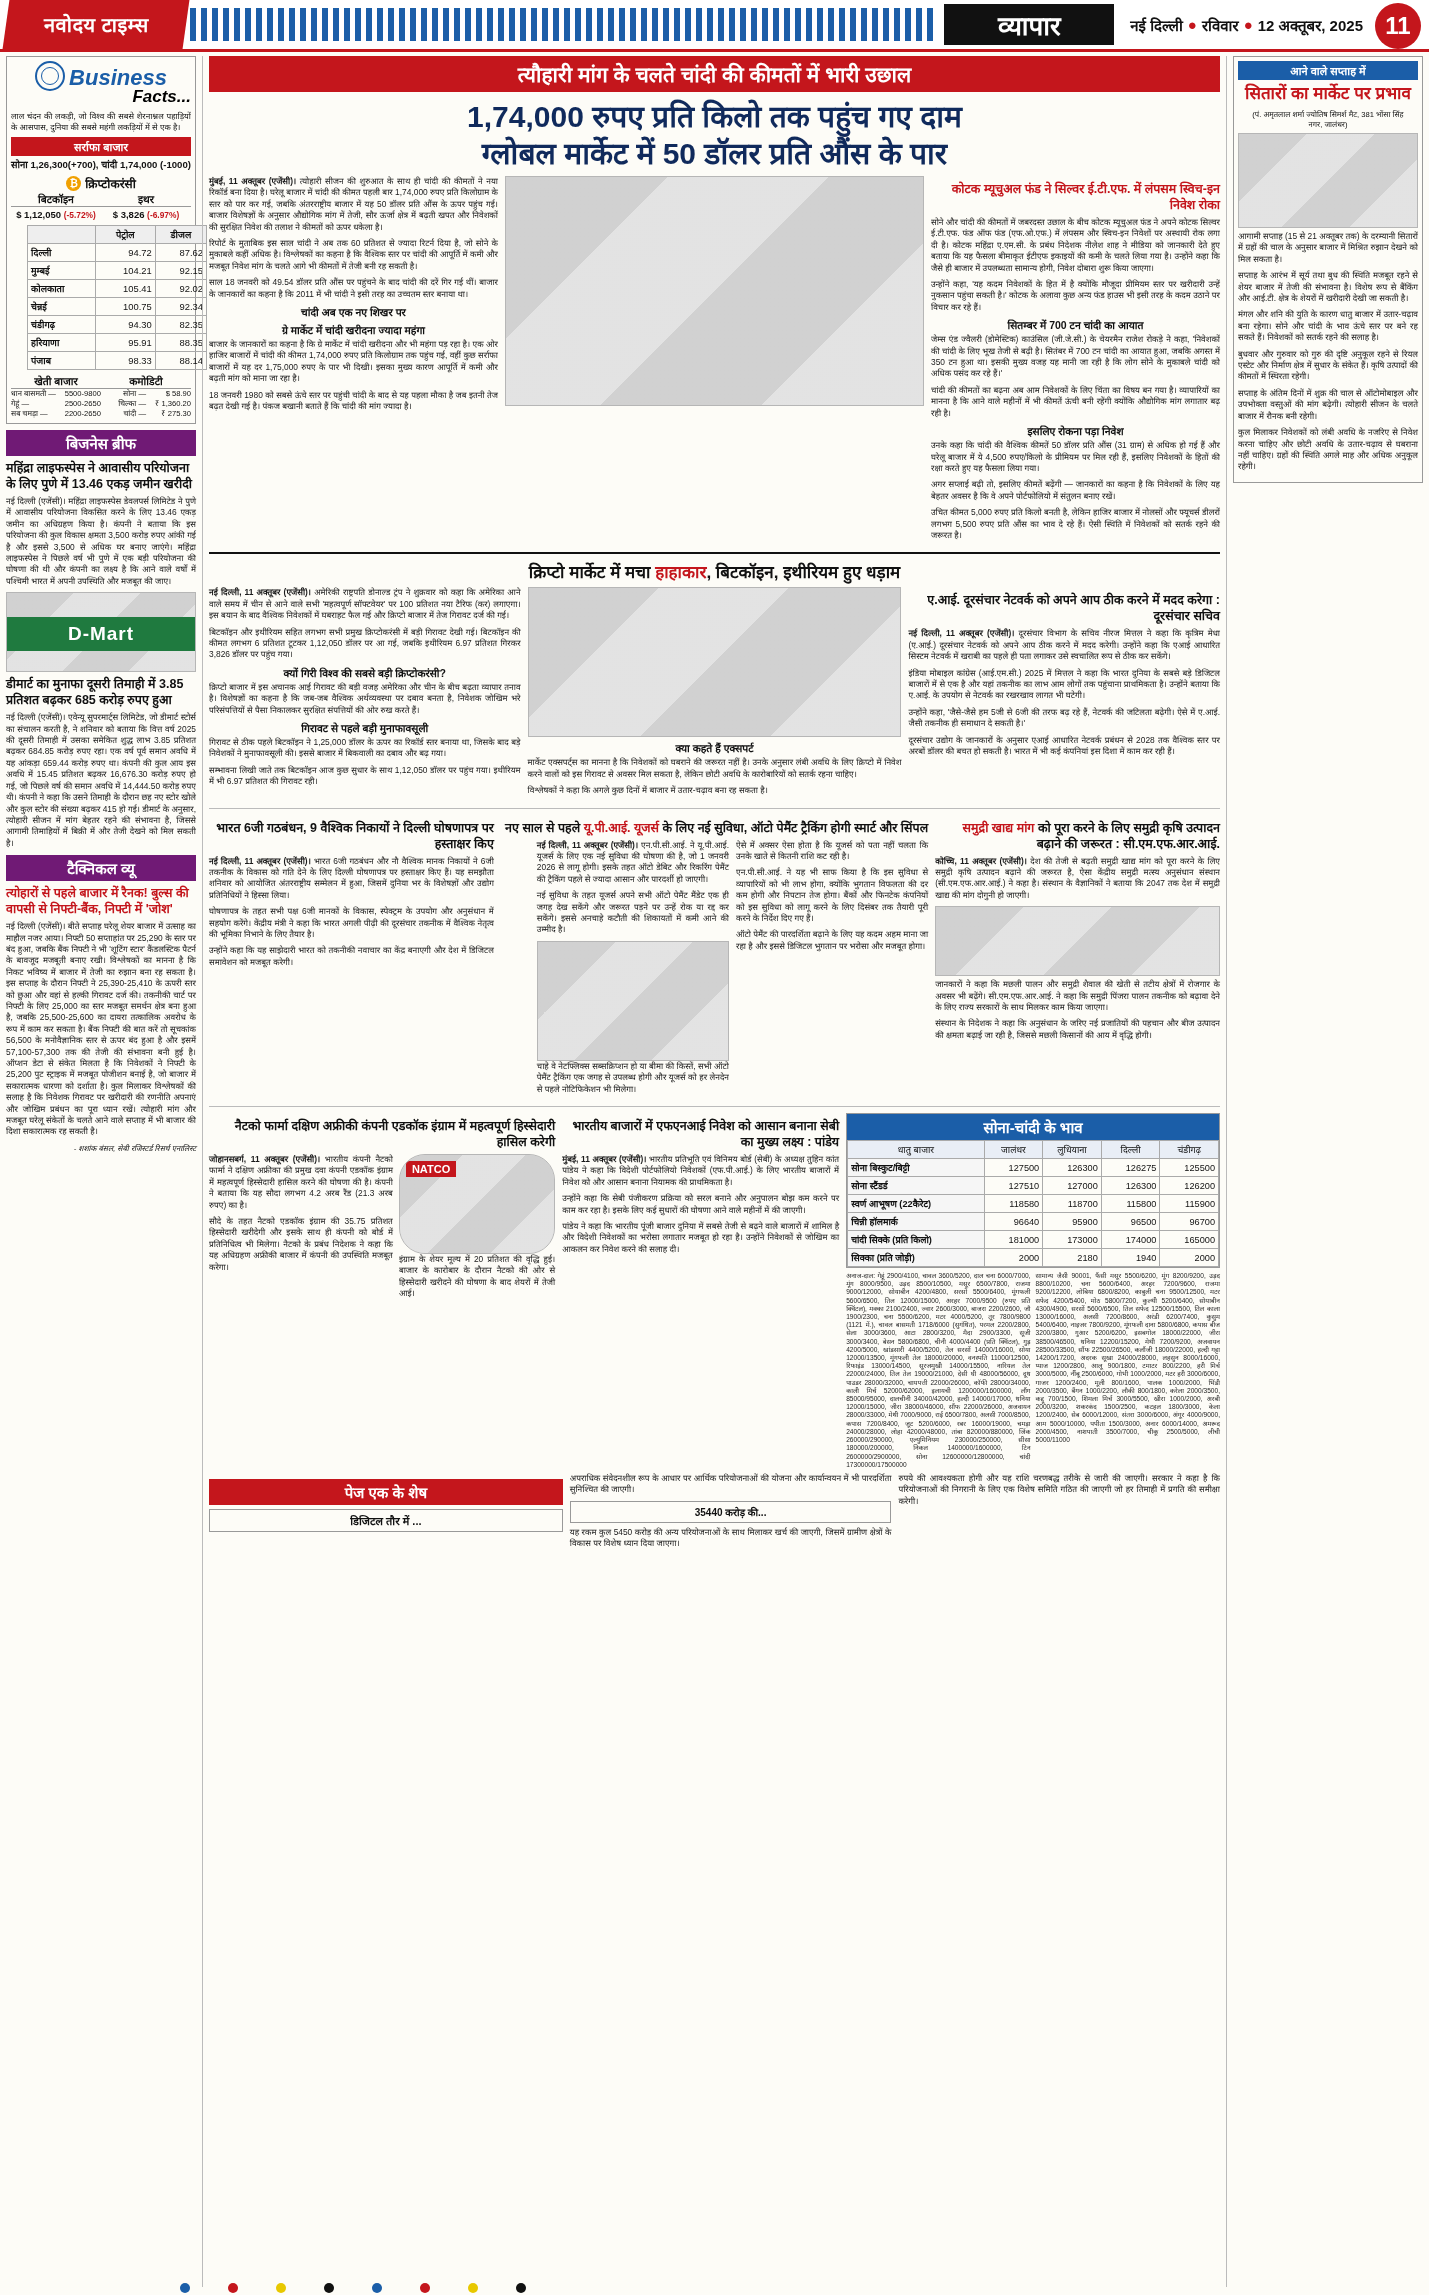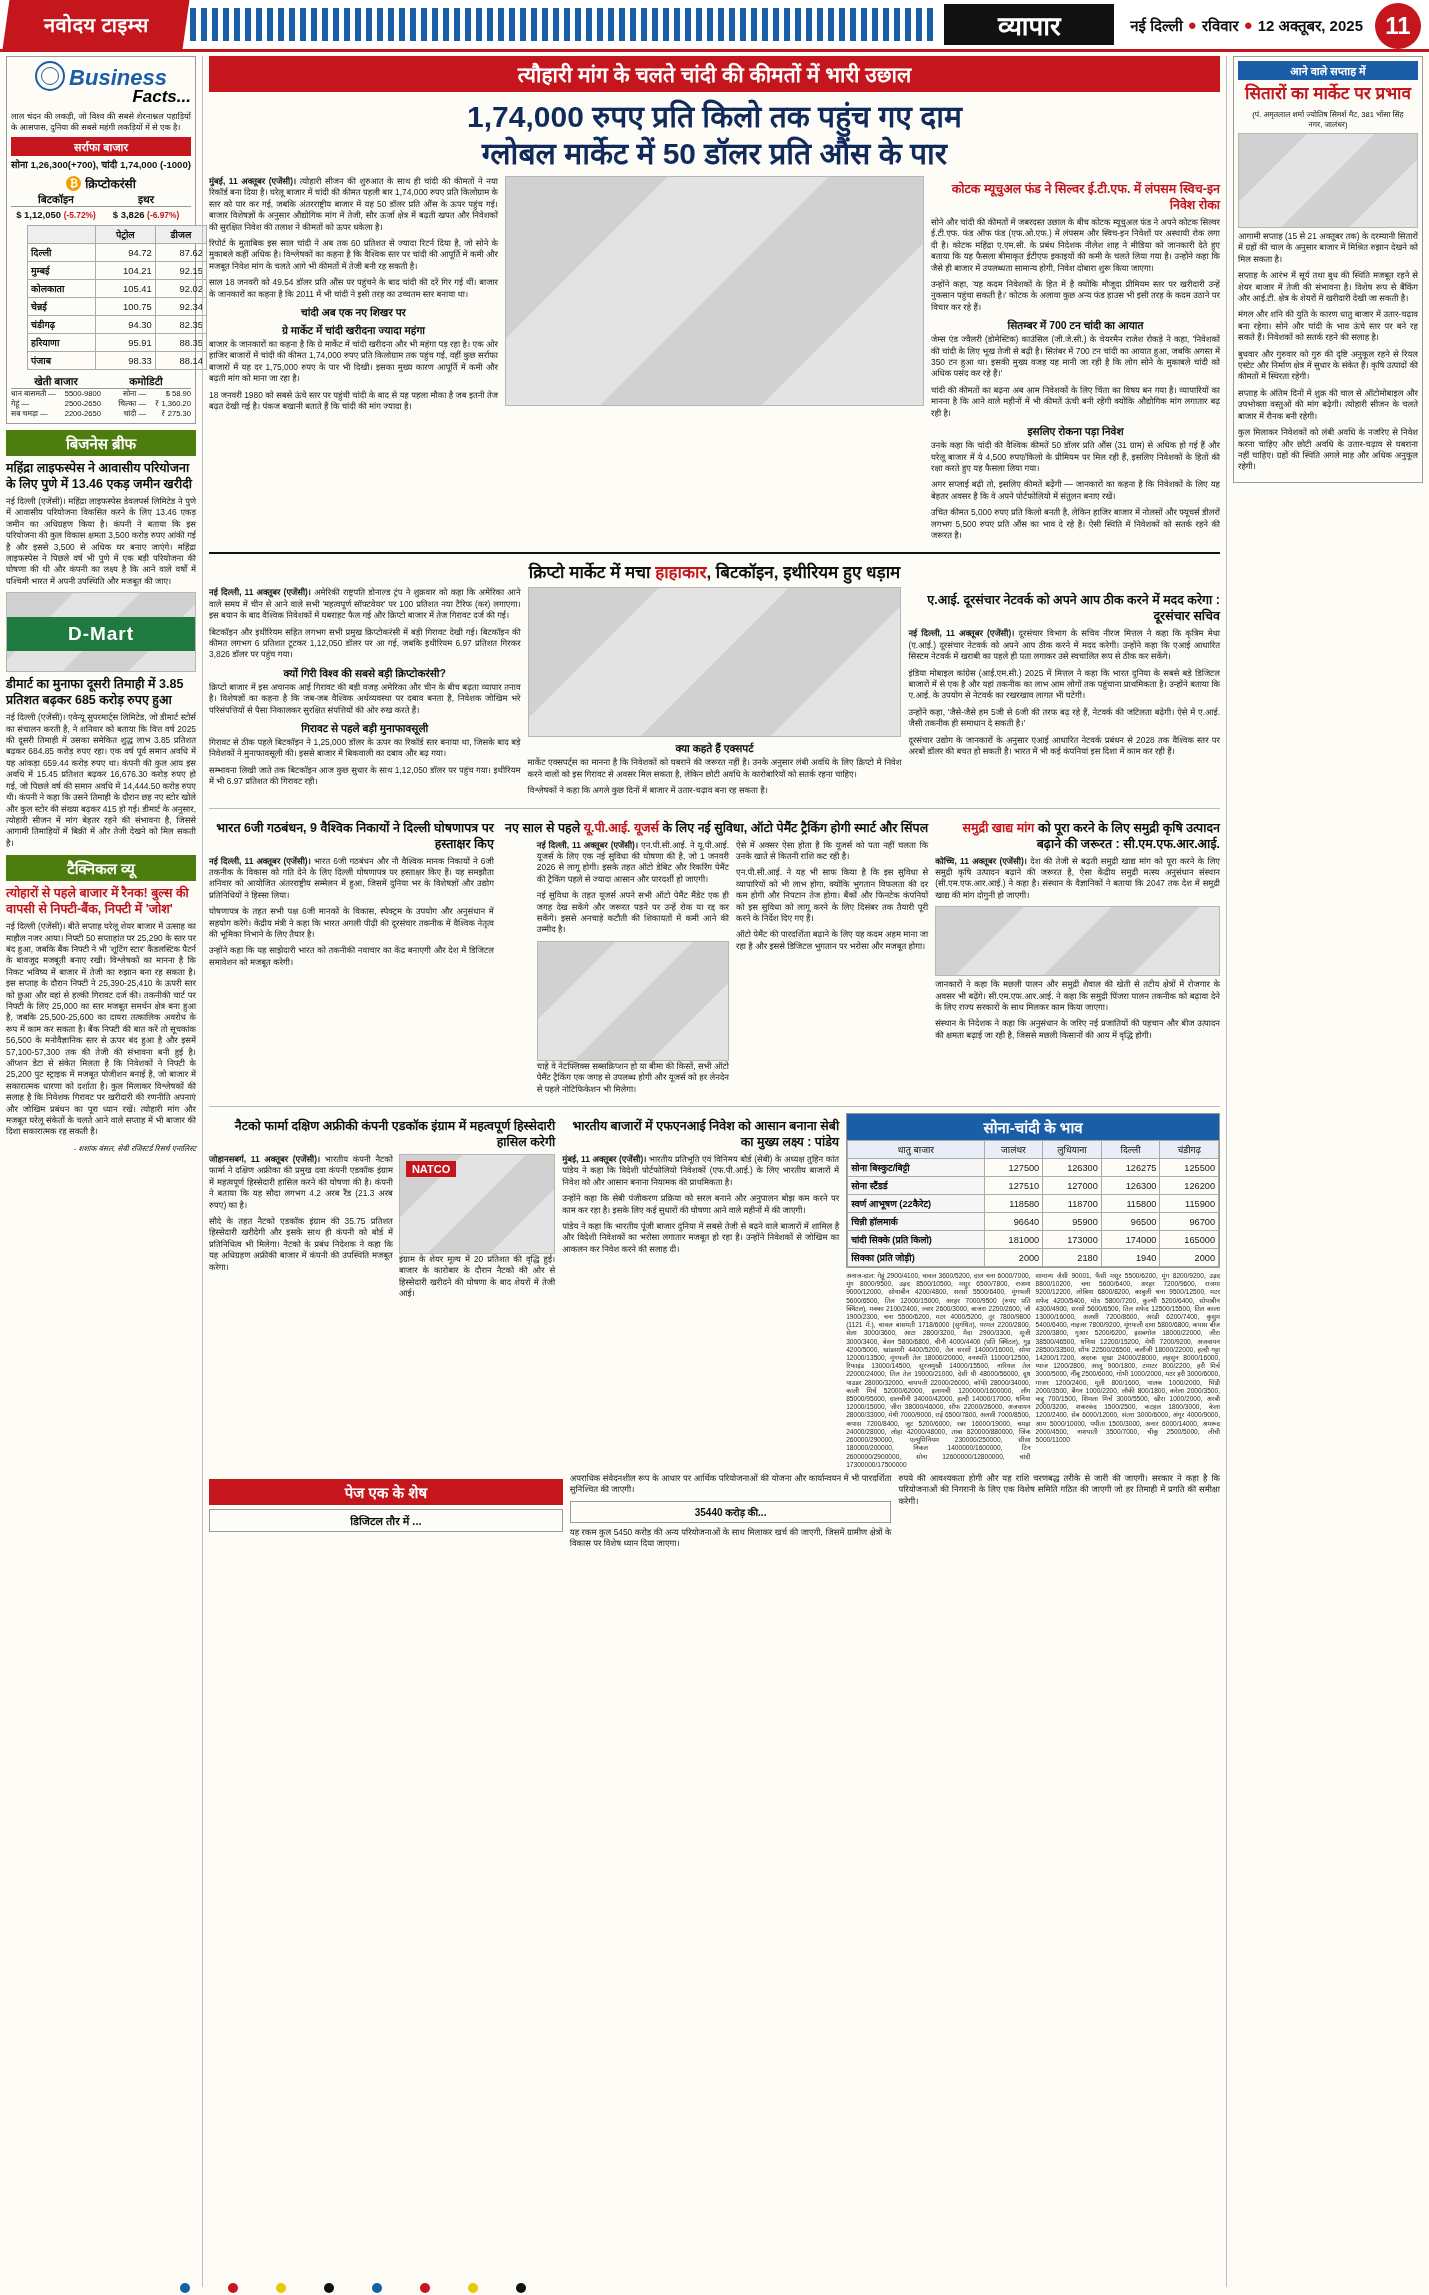--- a/index.html
+++ b/index.html
@@ -52,21 +52,21 @@
   .two-col-val div { flex:1; }
   .dn { color:#c4161c; font-size:8.4px; }
 
   table.fuel { width:100%; border-collapse:collapse; font-size:9.4px; margin-top:3px;margin-left:16px; }
   table.fuel th, table.fuel td { border:1px solid #aaa; padding:2px 3px; }
   table.fuel th { background:#eee; font-weight:bold; text-align:center; }
   table.fuel td.city { text-align:left; font-weight:bold; }
   table.fuel td.num { text-align:right; }
 
   .sec-bar { background:#c4161c; color:#fff; text-align:center; font-weight:bold; font-size:15px; padding:3px 0; margin:6px 0 4px; }
-  .sec-bar.dark { background:#4d7c0f; }
+  .sec-bar.dark { background:#701a75; }
 
   h3.hl { font-size:12.5px; line-height:16px; font-weight:bold; margin:3px 0 4px; }
   h3.hl.red { color:#c4161c; }
 
   .ph { background:#dcdcdc; border:1px solid #b6b6b6; position:relative; overflow:hidden; }
   .ph:after { content:""; position:absolute; inset:0;
     background:linear-gradient(135deg,#cfcfcf 0 25%,#e4e4e4 25% 50%,#cfcfcf 50% 75%,#e4e4e4 75%); opacity:.85; }
 
   
   .banner-red { background:#c4161c; color:#fff; text-align:center; font-size:21px; font-weight:bold; padding:4px 0; }
@@ -368,21 +368,21 @@
 
       <div class="mid-3">
         <div style="flex:1.25">
           <div class="subhead">नैटको फार्मा दक्षिण अफ्रीकी कंपनी एडकॉक इंग्राम में महत्वपूर्ण हिस्सेदारी हासिल करेगी</div>
           <div style="display:flex;gap:6px;">
             <div style="flex:1">
               <p class="body"><span class="byline">जोहानसबर्ग, 11 अक्तूबर (एजेंसी)।</span> <span>भारतीय कंपनी नैटको फार्मा ने दक्षिण अफ्रीका की प्रमुख दवा कंपनी एडकॉक इंग्राम में महत्वपूर्ण हिस्सेदारी हासिल करने की घोषणा की है। कंपनी ने बताया कि यह सौदा लगभग 4.2 अरब रैंड (21.3 अरब रुपए) का है।</span></p>
               <p class="body">सौदे के तहत नैटको एडकॉक इंग्राम की 35.75 प्रतिशत हिस्सेदारी खरीदेगी और इसके साथ ही कंपनी को बोर्ड में प्रतिनिधित्व भी मिलेगा। नैटको के प्रबंध निदेशक ने कहा कि यह अधिग्रहण अफ्रीकी बाजार में कंपनी की उपस्थिति मजबूत करेगा।</p>
             </div>
             <div style="flex:.85">
-              <div class="ph" style="height:100px;">
+              <div class="ph" style="height:100px;border-radius:26px;">
                 <span class="natco-logo" style="position:relative;z-index:2;margin:6px;display:inline-block">NATCO</span>
               </div>
               <p class="body mt4">इंग्राम के शेयर मूल्य में 20 प्रतिशत की वृद्धि हुई। बाजार के कारोबार के दौरान नैटको की ओर से हिस्सेदारी खरीदने की घोषणा के बाद शेयरों में तेजी आई।</p>
             </div>
           </div>
         </div>
         <div>
           <div class="subhead">भारतीय बाजारों में एफएनआई निवेश को आसान बनाना सेबी का मुख्य लक्ष्य : पांडेय</div>
           <p class="body"><span class="byline">मुंबई, 11 अक्तूबर (एजेंसी)।</span> <span>भारतीय प्रतिभूति एवं विनिमय बोर्ड (सेबी) के अध्यक्ष तुहिन कांत पांडेय ने कहा कि विदेशी पोर्टफोलियो निवेशकों (एफ.पी.आई.) के लिए भारतीय बाजारों में निवेश को और आसान बनाना नियामक की प्राथमिकता है।</span></p>
           <p class="body">उन्होंने कहा कि सेबी पंजीकरण प्रक्रिया को सरल बनाने और अनुपालन बोझ कम करने पर काम कर रहा है। इसके लिए कई सुधारों की घोषणा आने वाले महीनों में की जाएगी।</p>

